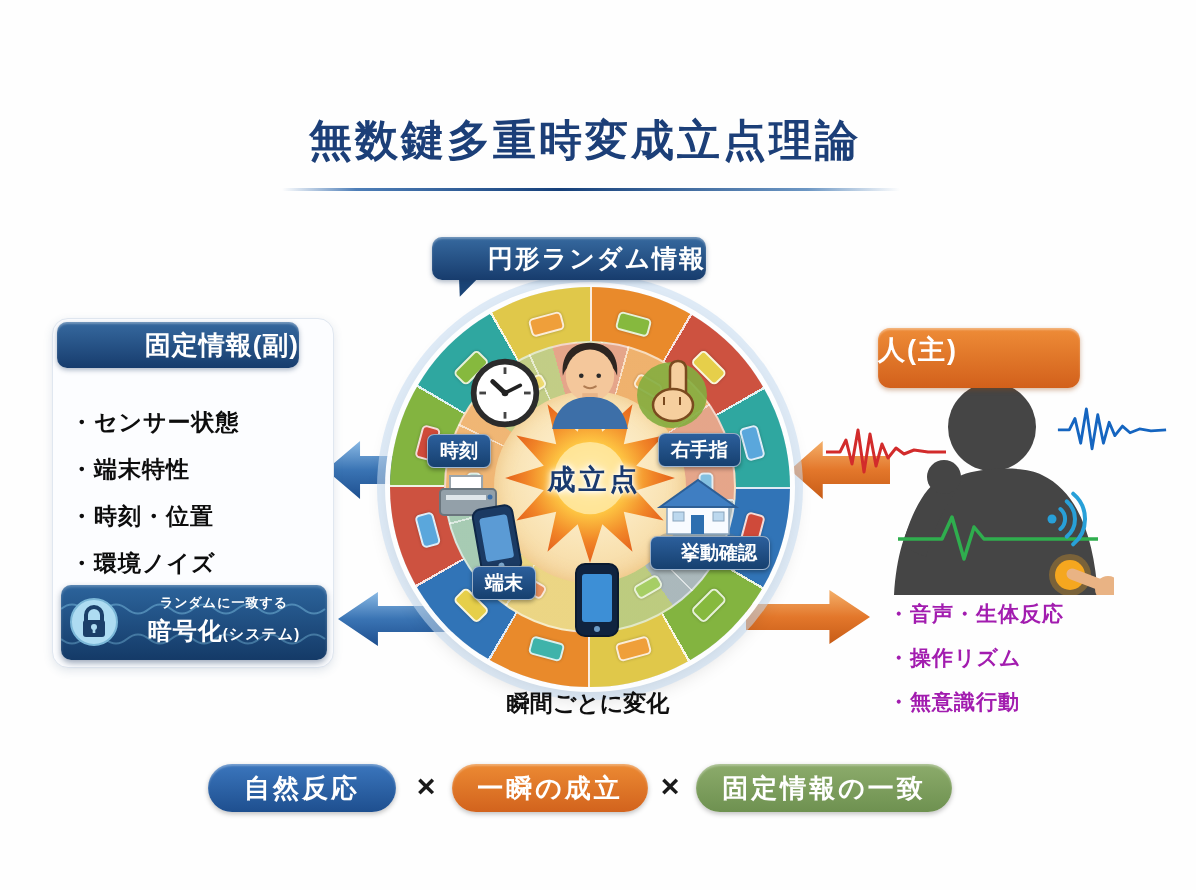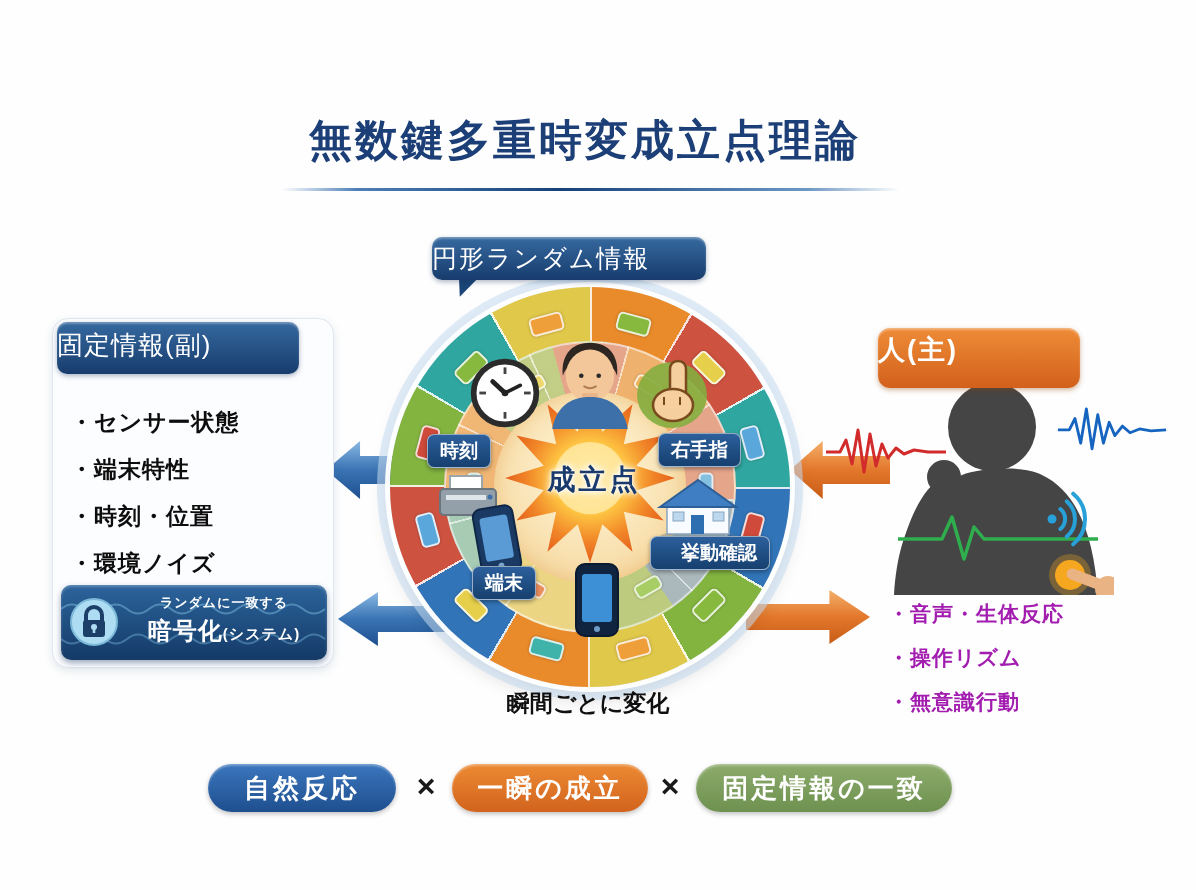--- a/index.html
+++ b/index.html
@@ -18,21 +18,21 @@
   }
   .title-underline {
     position: absolute; top: 188px; left: 282px; width: 618px; height: 3px;
     border-radius: 2px;
     background: linear-gradient(90deg, rgba(28,63,120,0), #4f7fb8 12%, #16407a 45%, #6d97c4 85%, rgba(28,63,120,0));
   }
 
   
   .pill-navy {
     background: linear-gradient(180deg,#36699f,#173c6d);
-    color:#fff; font-weight:400; text-align:left; border-radius:10px;
+    color:#fff; font-weight:700; text-align:right; border-radius:10px;
     box-shadow:0 2px 5px rgba(20,50,90,.35), inset 0 2px 2px rgba(255,255,255,.3);
   }
   .wheel-top-label {
     position:absolute; left:432px; top:237px; width:274px; height:43px;
     line-height:43px; font-size:25px; letter-spacing:2px; z-index:4;
   }
   .wheel-label-tail {
     position:absolute; left:455px; top:274px; width:0; height:0; z-index:3;
     border-left:8px solid transparent; border-right:13px solid transparent;
     border-top:24px solid #1b4577; transform:rotate(16deg);
@@ -100,21 +100,21 @@
     font-size:23px; font-weight:800; color:#101010; z-index:2;
   }
 
   
   .fixed-panel {
     position:absolute; left:52px; top:318px; width:282px; height:350px;
     background:#fcfdff; border:1px solid #e0e7f0; border-radius:16px;
     box-shadow:0 3px 10px rgba(60,90,130,.14); z-index:2;
   }
   .fixed-header {
-    position:absolute; left:4px; top:3px; width:242px; height:52px;
+    position:absolute; left:4px; top:3px; width:242px; height:46px;
     line-height:46px; font-size:26px; letter-spacing:1px;
   }
   .fixed-list { position:absolute; left:17px; top:80px; }
   .fixed-item { font-size:23px; font-weight:800; color:#0d0d0d; line-height:47px; letter-spacing:1px; }
   .enc-box {
     position:absolute; left:8px; top:266px; width:266px; height:75px; border-radius:10px;
     background:linear-gradient(180deg,#2c649c,#143a67);
     box-shadow:0 3px 6px rgba(10,40,80,.4), inset 0 2px 3px rgba(255,255,255,.25);
     overflow:hidden;
   }

